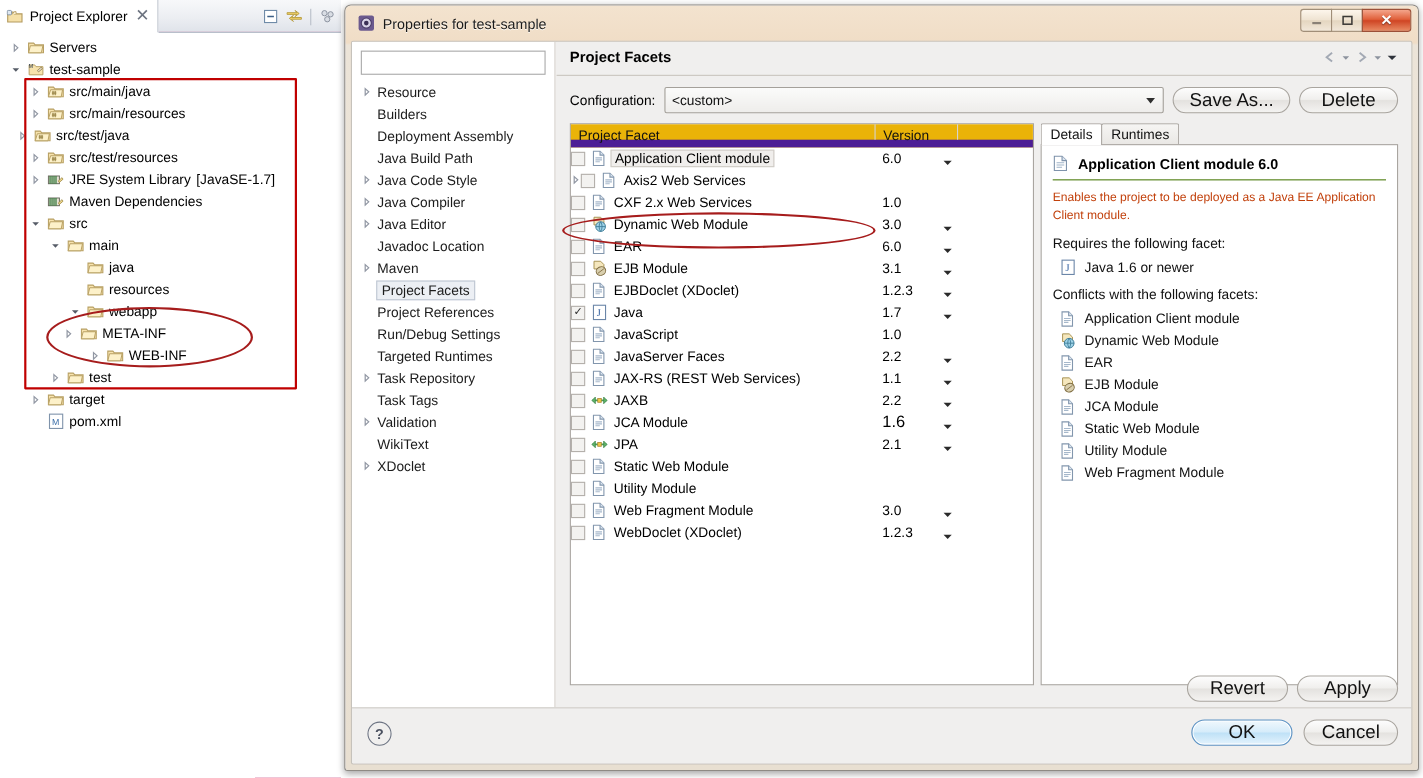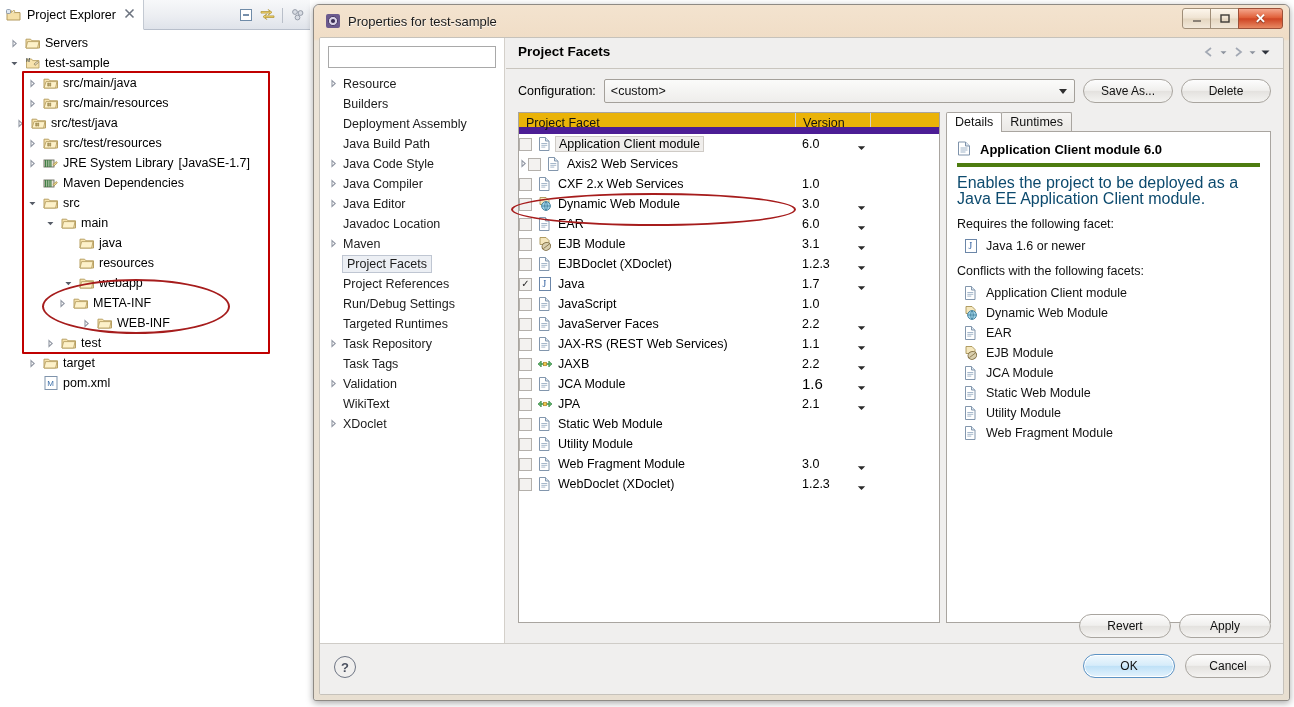--- a/index.html
+++ b/index.html
@@ -164,21 +164,21 @@
   }
   .combo .carat {
     position: absolute; right: 7px; top: 9px;
     border-left: 4px solid transparent; border-right: 4px solid transparent;
     border-top: 5px solid #2f2f2f;
   }
   .btn {
     height: 24px; min-width: 90px; padding: 0 14px;
     border: 1px solid #a9a59f; border-radius: 12px;
     background: linear-gradient(to bottom,#fdfdfd 0%,#f0efed 47%,#e4e2df 52%,#f4f3f1 100%);
-    font-size: 12px; color: #111;
+    font-size: 17px; color: #111;
     display: flex; align-items: center; justify-content: center;
   }
 
   
   .facet-table {
     position: absolute; left: 12px; top: 74px; width: 422px; bottom: 20px;
     background: #fff; border: 1px solid #a9a5a0;
   }
   .ft-head {
     height: 21px; display: flex; background: #eab308;
@@ -213,23 +213,23 @@
   }
   .tab.active { background: #fff; position: relative; z-index: 2; }
   .tab.inactive { background: linear-gradient(to bottom,#f6f5f3,#e9e7e4); margin-left: -1px; }
   .details-box {
     position: absolute; left: 0; right: 0; top: 19px; bottom: 0;
     background: #fff; border: 1px solid #a9a5a0; padding: 9px 10px;
   }
   .det-title {
     display: flex; align-items: center; gap: 7px;
     font-size: 13px; font-weight: bold; color: #000; padding-bottom: 6px;
-    border-bottom: 4px solid #4d7c0f; margin-bottom: 8px;
-  }
-  .det-p { font-size: 16px; color: #0c4a6e; line-height: 16px; margin: 0 0 10px 0; max-width: 300px;}
+    border-bottom: 1px solid #4d7c0f; margin-bottom: 8px;
+  }
+  .det-p { font-size: 11px; color: #c2410c; line-height: 16px; margin: 0 0 10px 0; max-width: 300px;}
   .det-sub { font-size: 12.5px; color: #111; margin: 0 0 5px 0; }
   .det-item {
     display: flex; align-items: center; gap: 7px;
     font-size: 12.5px; color: #111; height: 20px; padding-left: 6px;
   }
   .det-gap { height: 8px; }
 
   
   .apply-row {
     position: absolute; right: 12px; bottom: 56px;

